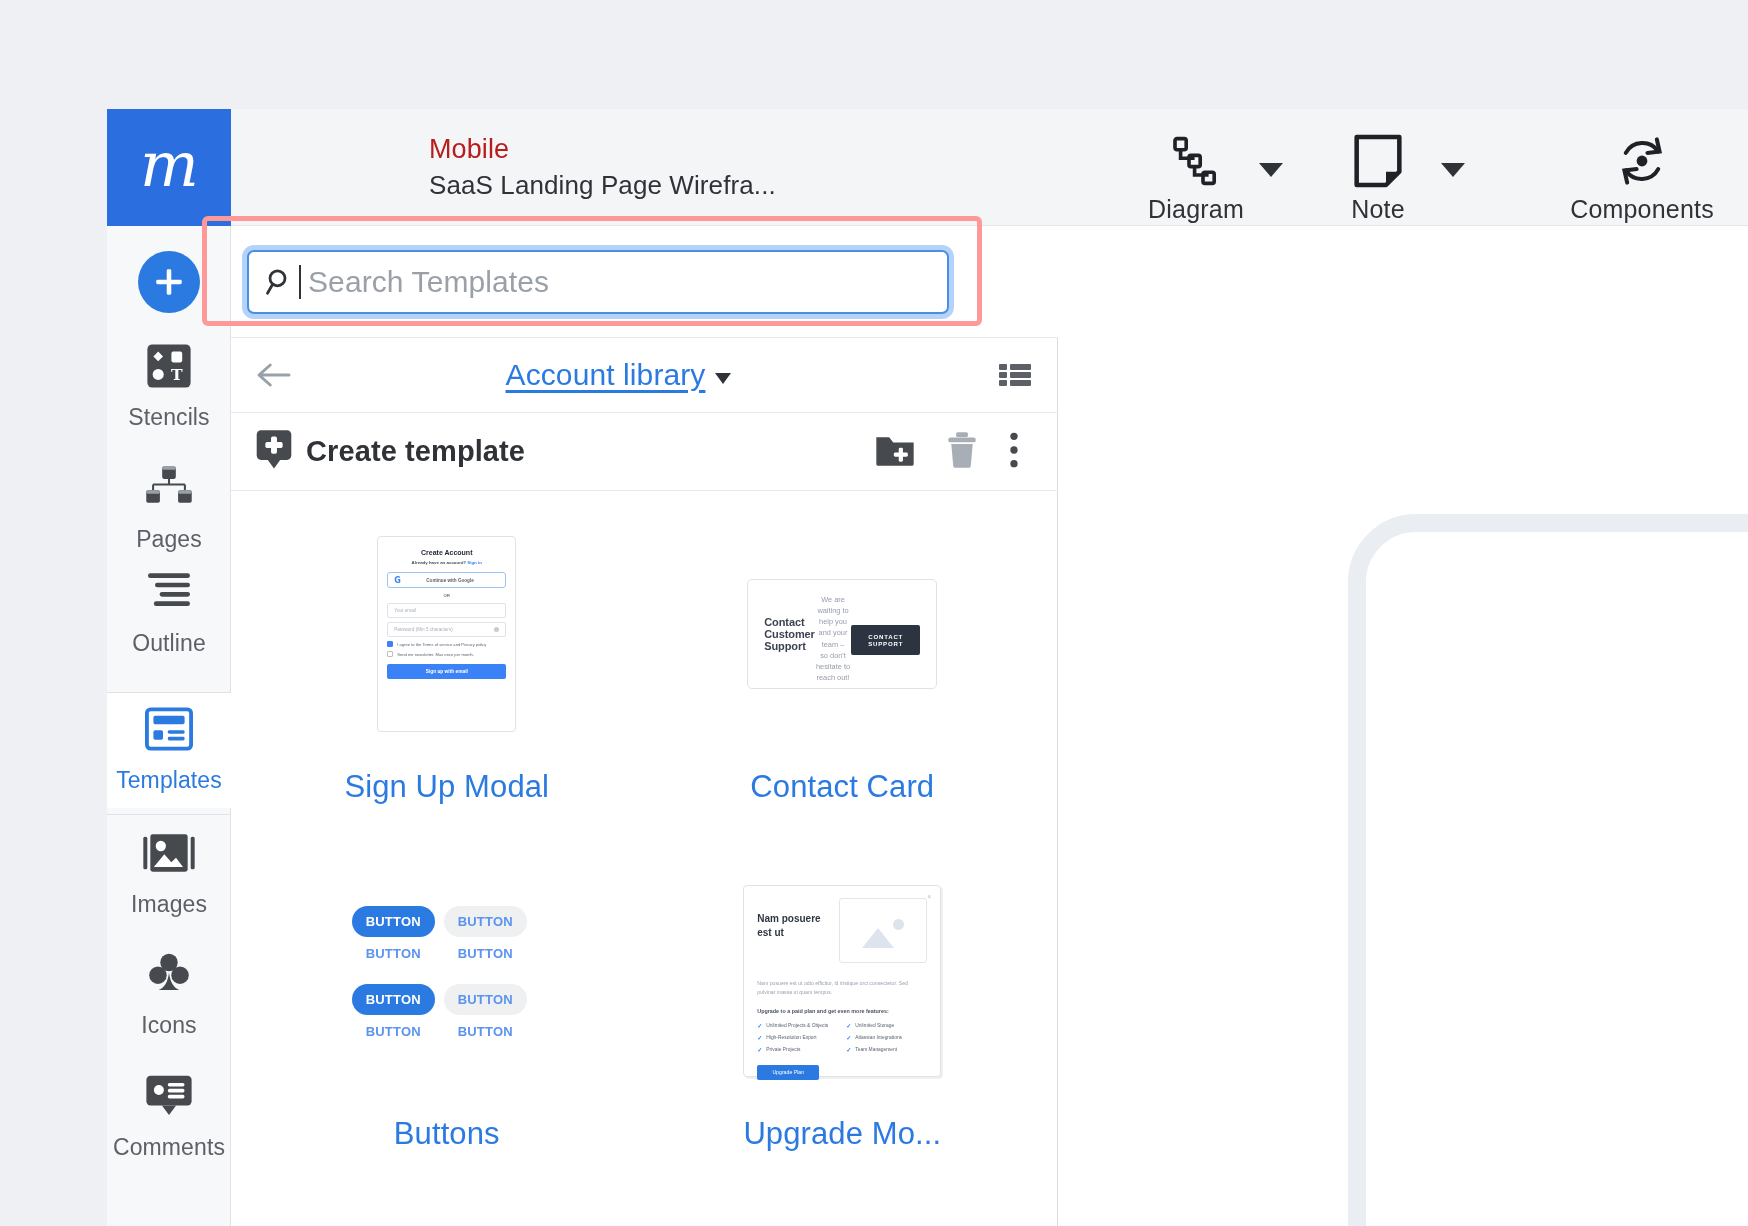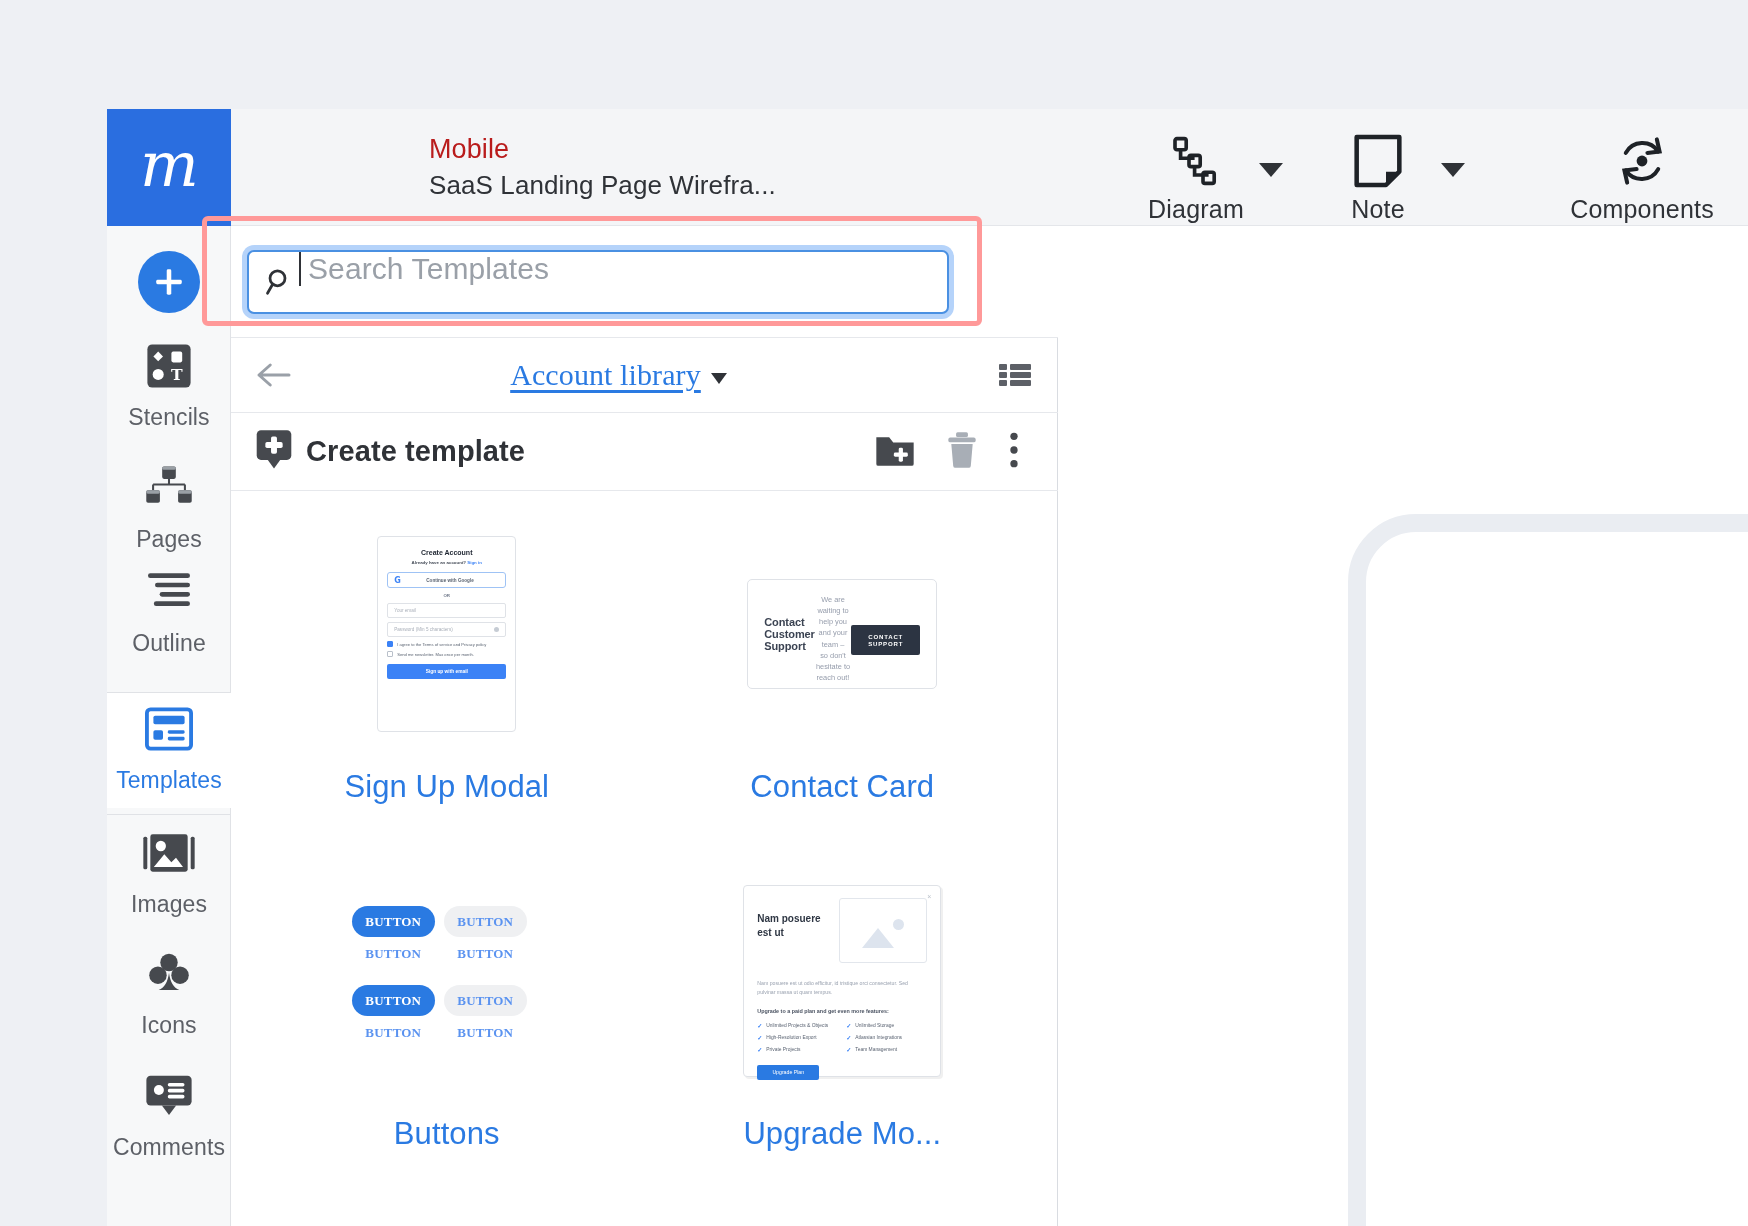--- a/index.html
+++ b/index.html
@@ -85,37 +85,37 @@
   }
   .search-zone {
     position: absolute; left: 0; top: 0; width: 827px; height: 112px;
     background: #ffffff; border-bottom: 1px solid #e6e8ec;
   }
   .search-wrap {
     position: absolute; left: 16px; top: 24px; width: 702px; height: 64px;
     border-radius: 7px; background: #ffffff;
     border: 2px solid #4a90e2;
     box-shadow: 0 0 0 5px rgba(120,175,245,.55);
-    display: flex; padding: 0 14px;
+    display: flex; align-items: center; padding: 0 14px;
   }
   .search-icon { width: 34px; flex: 0 0 34px; display: flex; align-items: center; justify-content: center; }
   .search-caret { width: 2px; height: 34px; background: #2f3237; margin-left: 2px; margin-right: 7px; }
   .search-placeholder { font-size: 30px; color: #9aa0a8; letter-spacing: .1px; }
 
   .redbox {
     position: absolute; left: 202px; top: 216px; width: 780px; height: 110px;
     border: 5px solid #f99; border-radius: 6px; pointer-events: none; z-index: 40;
   }
 
   .lib-row {
     position: absolute; left: 0; top: 112px; width: 827px; height: 75px;
     border-bottom: 1px solid #e6e8ec; display: flex; align-items: center;
   }
   .back-arrow { width: 86px; display: flex; align-items: center; justify-content: center; }
-  .lib-title-wrap { flex: 1; display: flex; align-items: center; justify-content: center; transform: translateX(-26px); font-family: Liberation Serif, serif; }
+  .lib-title-wrap { flex: 1; display: flex; align-items: center; justify-content: center; transform: translateX(-26px); }
   .lib-title {
     font-size: 30px; color: #2a7ae2; text-decoration: underline; text-underline-offset: 5px;
     letter-spacing: .1px;
   }
   .lib-caret {
     width: 0; height: 0; border-left: 8px solid transparent; border-right: 8px solid transparent;
     border-top: 11px solid #2f3237; margin-left: 10px; margin-top: 6px;
   }
   .lib-view-icon { width: 86px; display: flex; align-items: center; justify-content: center; }
 
@@ -175,21 +175,21 @@
   }
   .cc-title { font-size: 11px; font-weight: 700; color: #3b4352; letter-spacing: -.1px; }
   .cc-sub { font-size: 7.4px; color: #959cab; text-align: center; line-height: 1.5; margin-top: 9px; }
   .cc-btn {
     margin-top: 12px; background: #2c3442; color: #fff; font-size: 6.1px; font-weight: 700;
     letter-spacing: .8px; padding: 8px 17px; border-radius: 2px;
   }
 
   
   .tn-buttons { width: 190px; height: 150px; display: flex; flex-direction: column; gap: 9px; }
-  .bt-row { display: flex; gap: 9px; font-family: Liberation Serif, serif; }
+  .bt-row { display: flex; gap: 9px; }
   .bt-pill {
     width: 83px; height: 31px; border-radius: 16px; display: flex; align-items: center;
     justify-content: center; font-size: 13px; font-weight: 700; letter-spacing: .2px;
   }
   .bt-pill.solid { background: #2a7ae2; color: #fff; }
   .bt-pill.ghost { background: #eff0f2; color: #5b93f0; }
   .bt-txt {
     width: 83px; text-align: center; font-size: 13px; font-weight: 700; color: #5b93f0; letter-spacing: .2px;
   }
 

